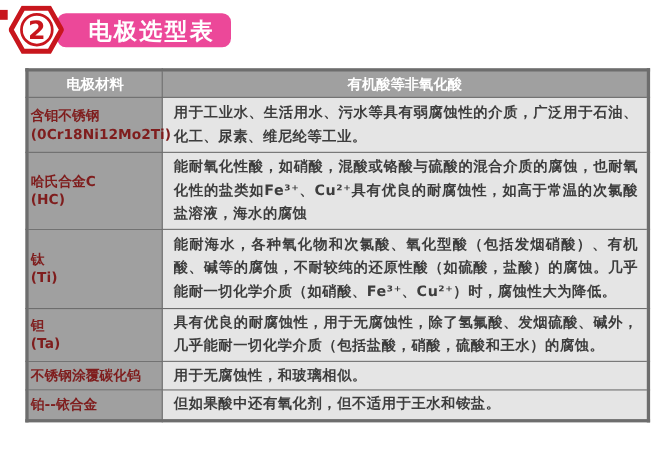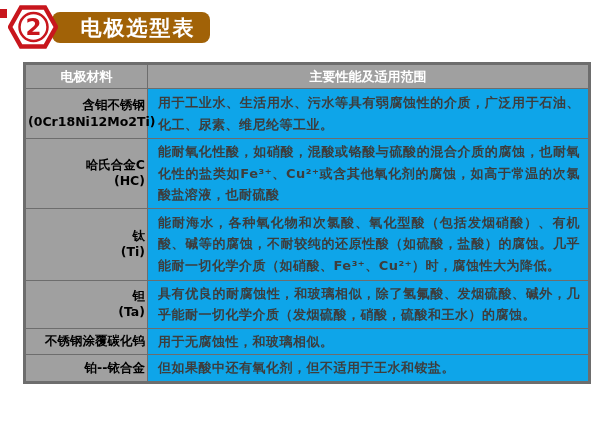--- a/index.html
+++ b/index.html
@@ -17,21 +17,21 @@
   .edge-tab {
     position: absolute;
     left: 0; top: 9px;
     width: 7px; height: 9px;
     background: #c8161d;
   }
   .banner {
     position: absolute;
     left: 52px; top: 12px;
     width: 158px; height: 31px;
-    background: #a16207;
+    background: #ec4899;
     border-radius: 8px;
     display: flex; align-items: center; justify-content: center;
     z-index: 1;
   }
   .banner span {
     color: #ffffff;
     font-size: 21px;
     font-weight: bold;
     letter-spacing: 2px;
     padding-left: 14px;
@@ -59,41 +59,41 @@
     background: #ffffff;
   }
   table.spec col.c-mat  { width: 123px; }
   table.spec col.c-desc { width: 442px; }
   table.spec th, table.spec td {
     border: 1.5px solid #6d6d6d;
     vertical-align: middle;
   }
   th.mat-h, td.mat {
     background: #a0a0a0;
-    color: #000000;
+    color: #7f1d1d;
     font-weight: bold;
-    text-align: right;
+    text-align: left;
   }
   th.mat-h, th.desc-h {
     background: #a0a0a0;
     color: #ffffff;
     font-size: 13px;
     font-weight: bold;
     text-align: center;
     height: 25px;
   }
   td.mat {
     font-size: 12.5px;
     line-height: 1.3;
     border-top: 3px solid #ffffff;
     border-bottom: 3px solid #ffffff;
     padding: 2px;
   }
   td.desc {
-    background: #0ea5e9;
+    background: #e5e5e5;
     color: #3d3d3d;
     font-size: 13px;
     font-weight: bold;
     line-height: 21.5px;
     letter-spacing: 0.5px;
     text-align: justify;
     padding: 2px 8px 2px 10px;
   }
   tr.rh50 { height: 50px; }
   tr.rh44 { height: 44px; }
@@ -119,51 +119,51 @@
   </svg>
 
   <table class="spec">
     <colgroup>
         <col class="c-mat">
         <col class="c-desc">
       </colgroup>
     <thead>
       <tr>
         <th class="mat-h">电极材料</th>
-        <th class="desc-h">主要性能及适用范围</th>
+        <th class="desc-h">有机酸等非氧化酸</th>
       </tr>
     </thead>
     <tbody>
       <tr class="rh50">
         <td class="mat">
           <div>含钼不锈钢</div>
           <div>(0Cr18Ni12Mo2Ti)</div>
         </td>
         <td class="desc">用于工业水、生活用水、污水等具有弱腐蚀性的介质，广泛用于石油、化工、尿素、维尼纶等工业。</td>
       </tr>
       <tr class="rh64">
         <td class="mat">
           <div>哈氏合金C</div>
           <div>(HC)</div>
         </td>
-        <td class="desc">能耐氧化性酸，如硝酸，混酸或铬酸与硫酸的混合介质的腐蚀，也耐氧化性的盐类如Fe³⁺、Cu²⁺或含其他氧化剂的腐蚀，如高于常温的次氯酸盐溶液，也耐硫酸</td>
+        <td class="desc">能耐氧化性酸，如硝酸，混酸或铬酸与硫酸的混合介质的腐蚀，也耐氧化性的盐类如Fe³⁺、Cu²⁺具有优良的耐腐蚀性，如高于常温的次氯酸盐溶液，海水的腐蚀</td>
       </tr>
       <tr class="rh72">
         <td class="mat">
           <div>钛</div>
           <div>(Ti)</div>
         </td>
         <td class="desc">能耐海水，各种氧化物和次氯酸、氧化型酸（包括发烟硝酸）、有机酸、碱等的腐蚀，不耐较纯的还原性酸（如硫酸，盐酸）的腐蚀。几乎能耐一切化学介质（如硝酸、Fe³⁺、Cu²⁺）时，腐蚀性大为降低。</td>
       </tr>
       <tr class="rh44">
         <td class="mat">
           <div>钽</div>
           <div>(Ta)</div>
         </td>
-        <td class="desc">具有优良的耐腐蚀性，和玻璃相似，除了氢氟酸、发烟硫酸、碱外，几乎能耐一切化学介质（发烟硫酸，硝酸，硫酸和王水）的腐蚀。</td>
+        <td class="desc">具有优良的耐腐蚀性，用于无腐蚀性，除了氢氟酸、发烟硫酸、碱外，几乎能耐一切化学介质（包括盐酸，硝酸，硫酸和王水）的腐蚀。</td>
       </tr>
       <tr class="rh25">
         <td class="mat">
           <div>不锈钢涂覆碳化钨</div>
         </td>
         <td class="desc">用于无腐蚀性，和玻璃相似。</td>
       </tr>
       <tr class="rh25">
         <td class="mat">
           <div>铂--铱合金</div>

